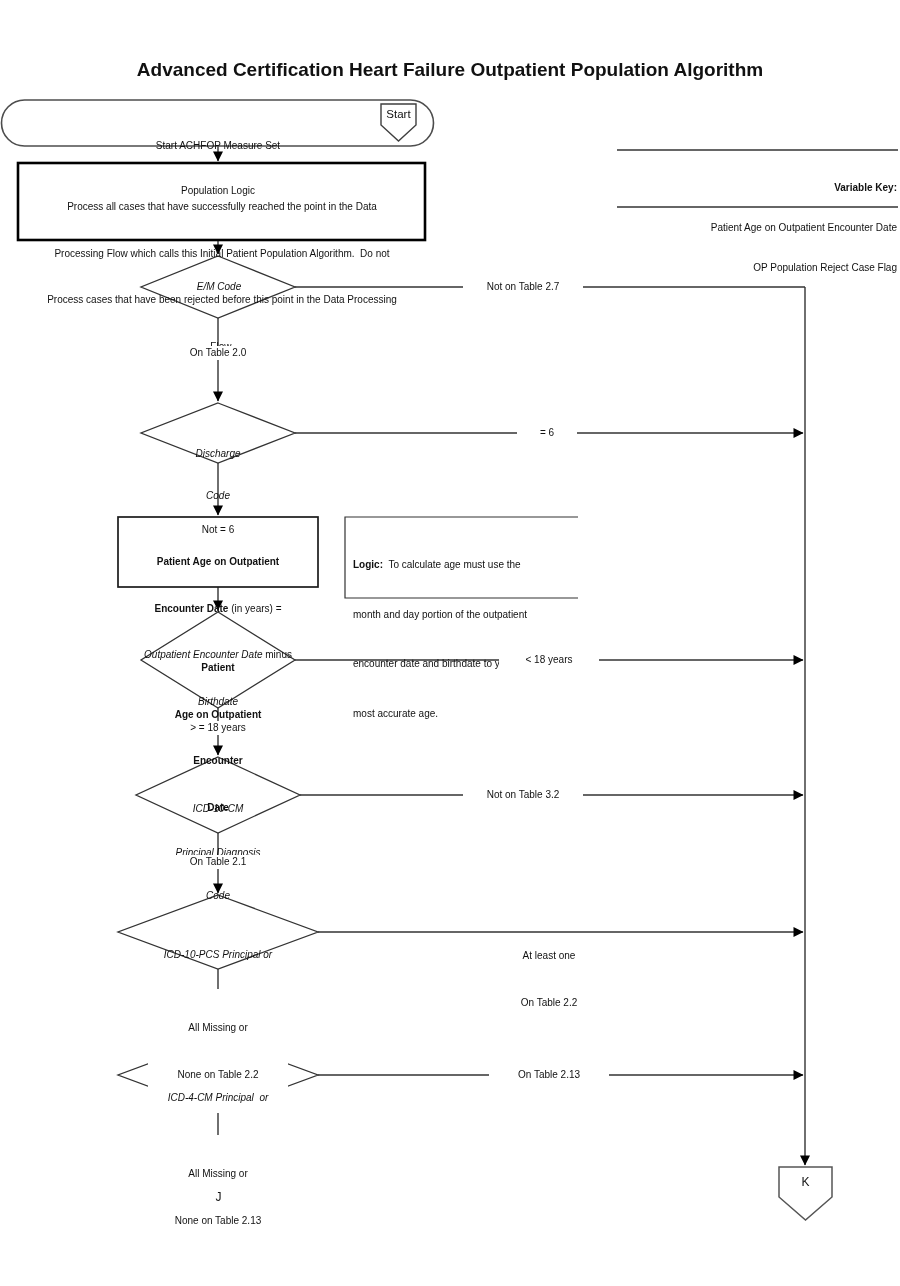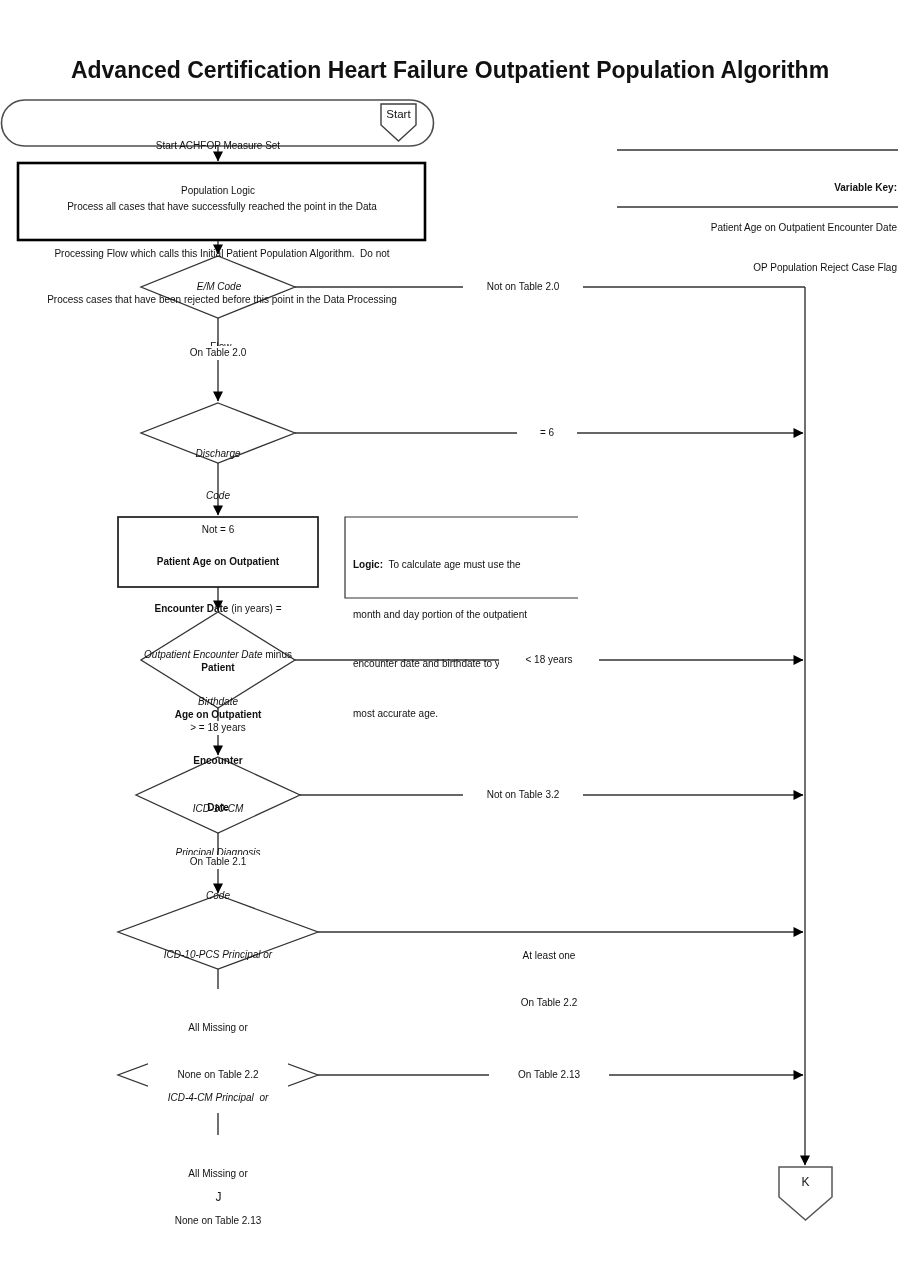--- a/index.html
+++ b/index.html
@@ -4,21 +4,21 @@
 <style>
   html,body{margin:0;padding:0;background:#fff;}
   #canvas{position:relative;width:900px;height:1286px;background:#fff;overflow:hidden;
           font-family:"Liberation Sans",sans-serif;color:#111;}
   #wires{position:absolute;left:0;top:0;z-index:1;}
   .lbl{position:absolute;z-index:2;font-size:10px;line-height:14px;white-space:pre;color:#111;}
   .c{text-align:center;}
   .bgw{background:#fff;}
   .i{font-style:italic;}
   .b{font-weight:bold;}
-  .title{font-size:23px;font-weight:bold;line-height:22px;}
+  .title{font-size:19px;font-weight:bold;line-height:22px;}
   .right{text-align:right;}
 </style>
 </head>
 <body>
 
 <div id="canvas">
 
   <svg id="wires" width="900" height="1286" viewBox="0 0 900 1286">
     <defs>
       <marker id="arw" viewBox="0 0 10 10" refX="9.5" refY="5" markerWidth="11" markerHeight="10" orient="auto-start-reverse" markerUnits="userSpaceOnUse">
@@ -82,21 +82,21 @@
     <div>Flow.</div>
   </div>
 
   <div class="lbl right" style="left:600px;top:154px;width:297px;line-height:13.4px;">
     <div class="b">Variable Key:</div>
     <div>Patient Age on Outpatient Encounter Date</div>
     <div>OP Population Reject Case Flag</div>
   </div>
 
   <div class="lbl c i" style="left:142px;top:280px;width:154px;">E/M Code</div>
-  <div class="lbl c bgw" style="left:463px;top:280px;width:120px;">Not on Table 2.0</div>
+  <div class="lbl c bgw" style="left:463px;top:280px;width:120px;">Not on Table 2.7</div>
   <div class="lbl c bgw" style="left:148px;top:346px;width:140px;">On Table 2.0</div>
 
   <div class="lbl c i" style="left:141px;top:419px;width:154px;">
     <div>Discharge</div>
     <div>Code</div>
   </div>
   <div class="lbl c bgw" style="left:517px;top:426px;width:60px;">= 6</div>
   <div class="lbl c bgw" style="left:148px;top:485px;width:140px;margin-top:38px;">Not = 6</div>
 
   <div class="lbl c" style="left:120px;top:523px;width:196px;line-height:15.5px;">

